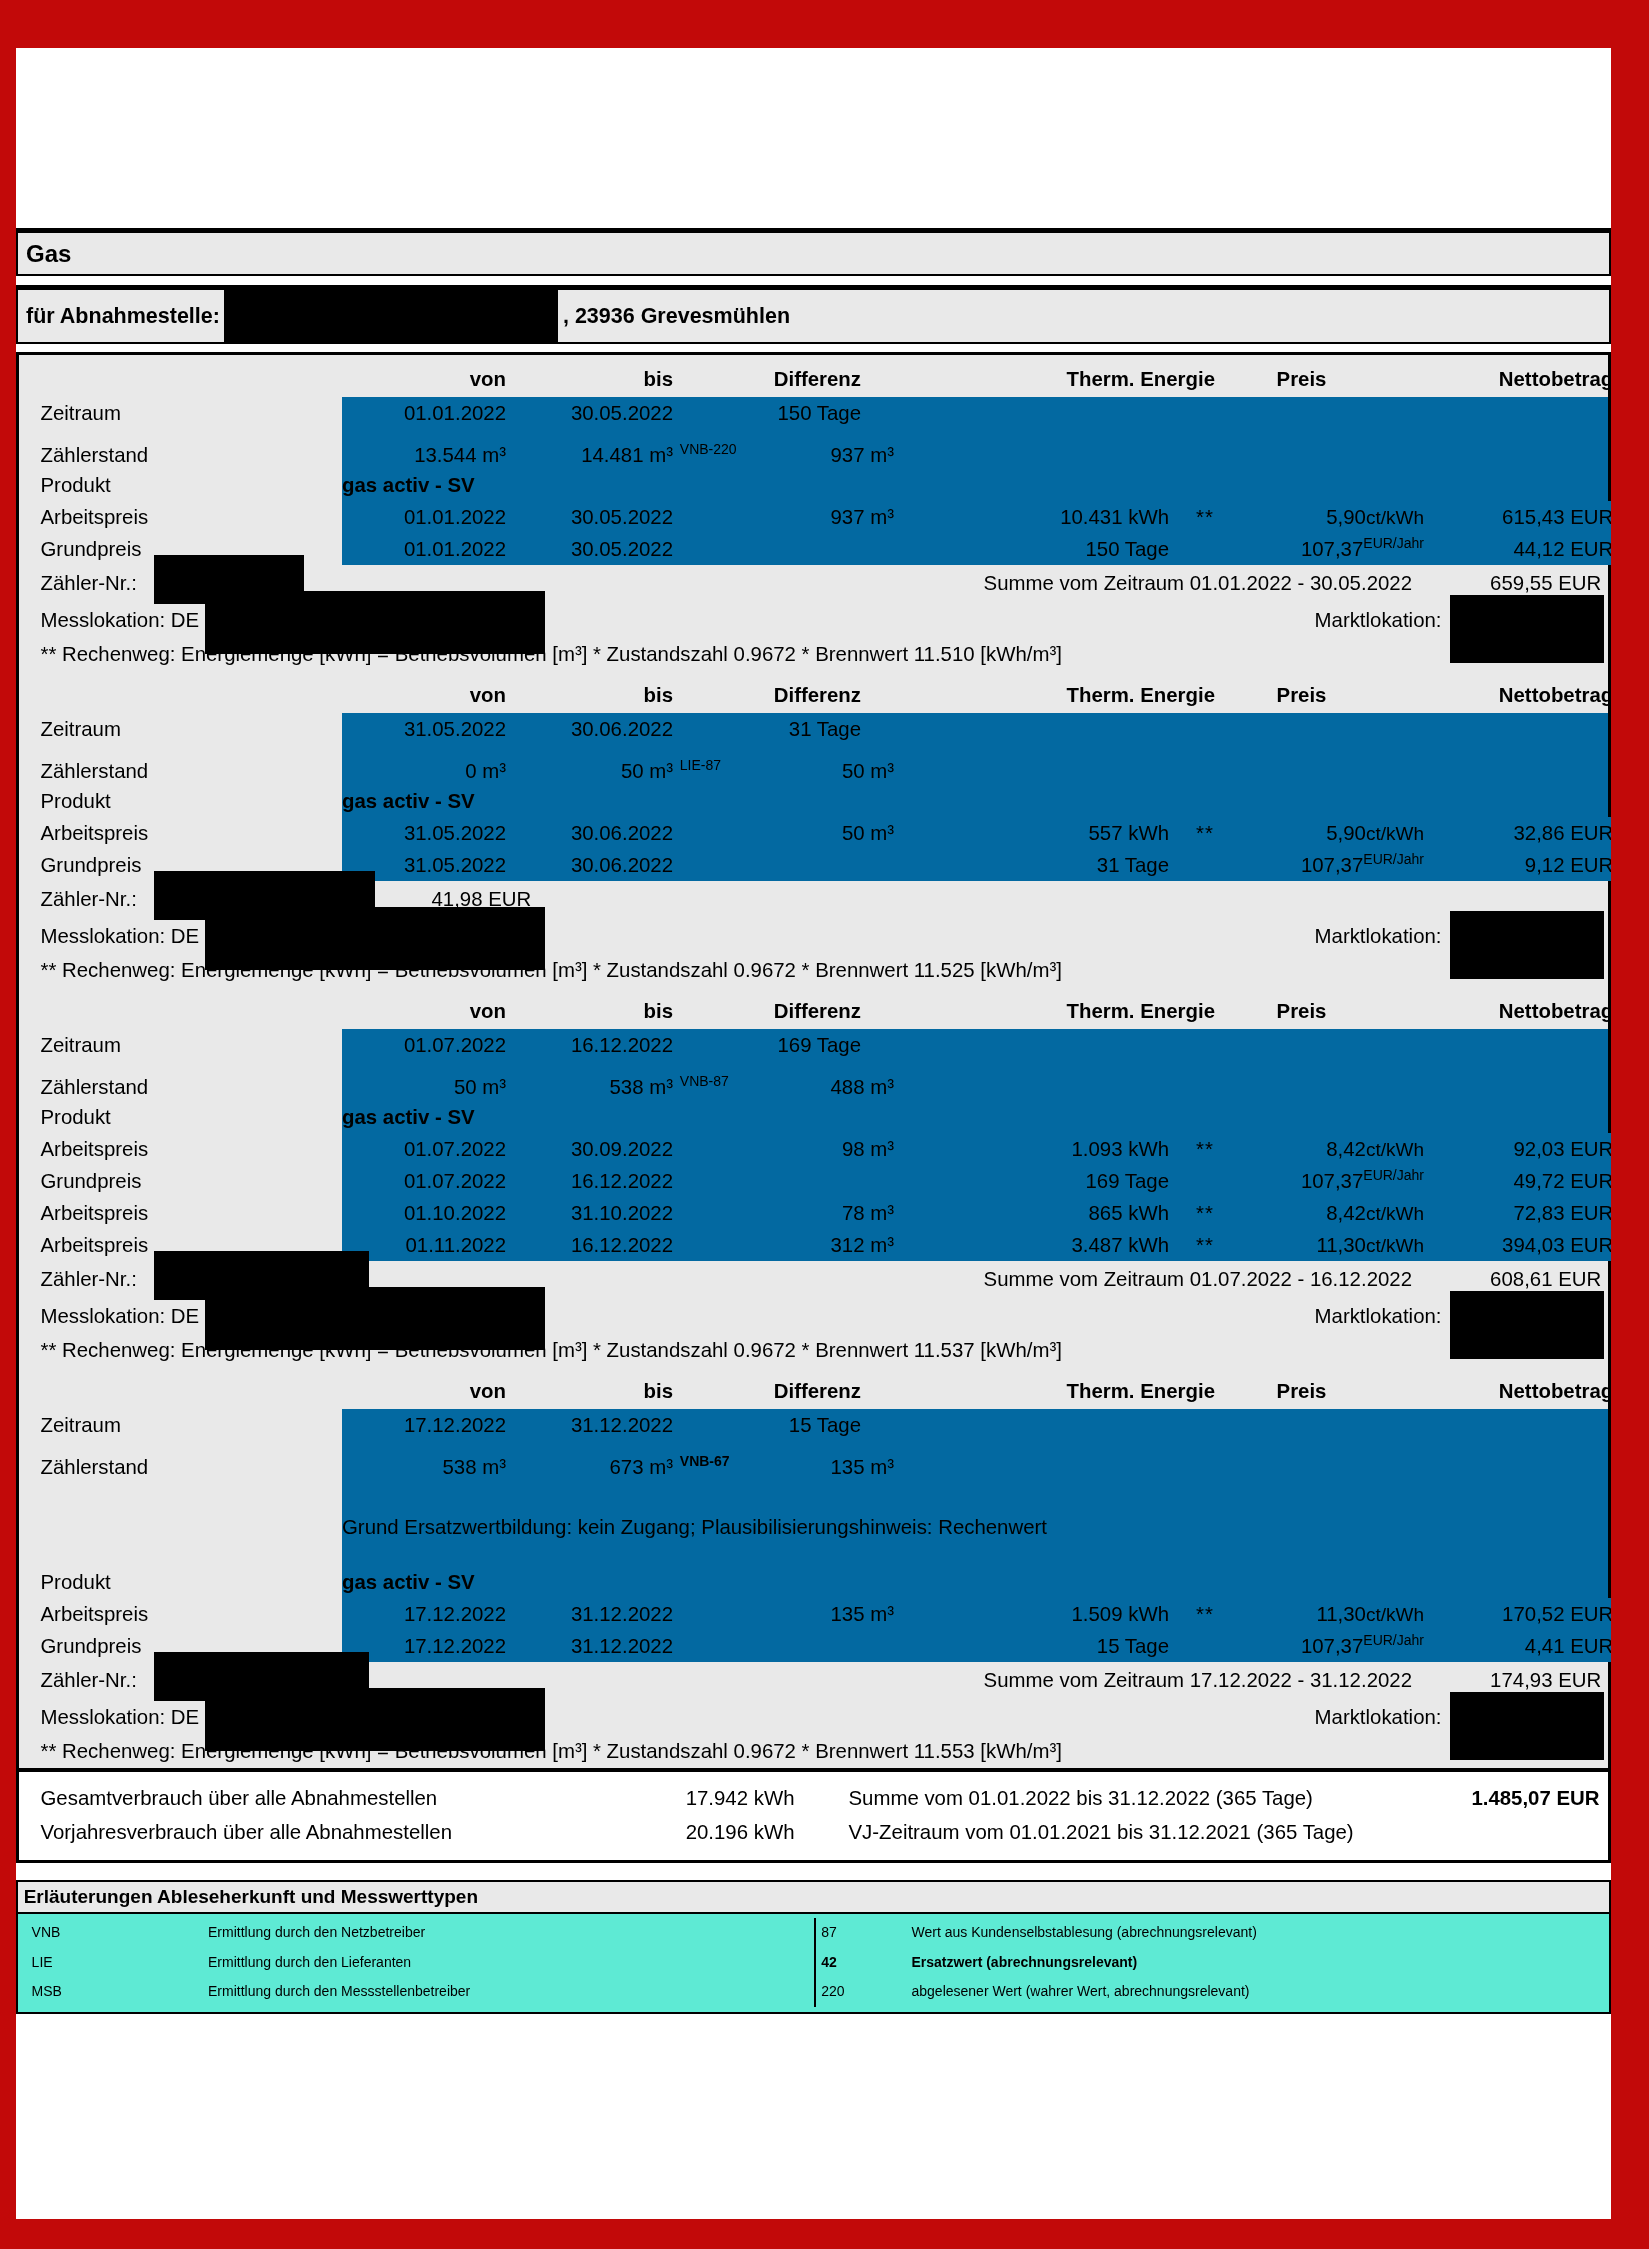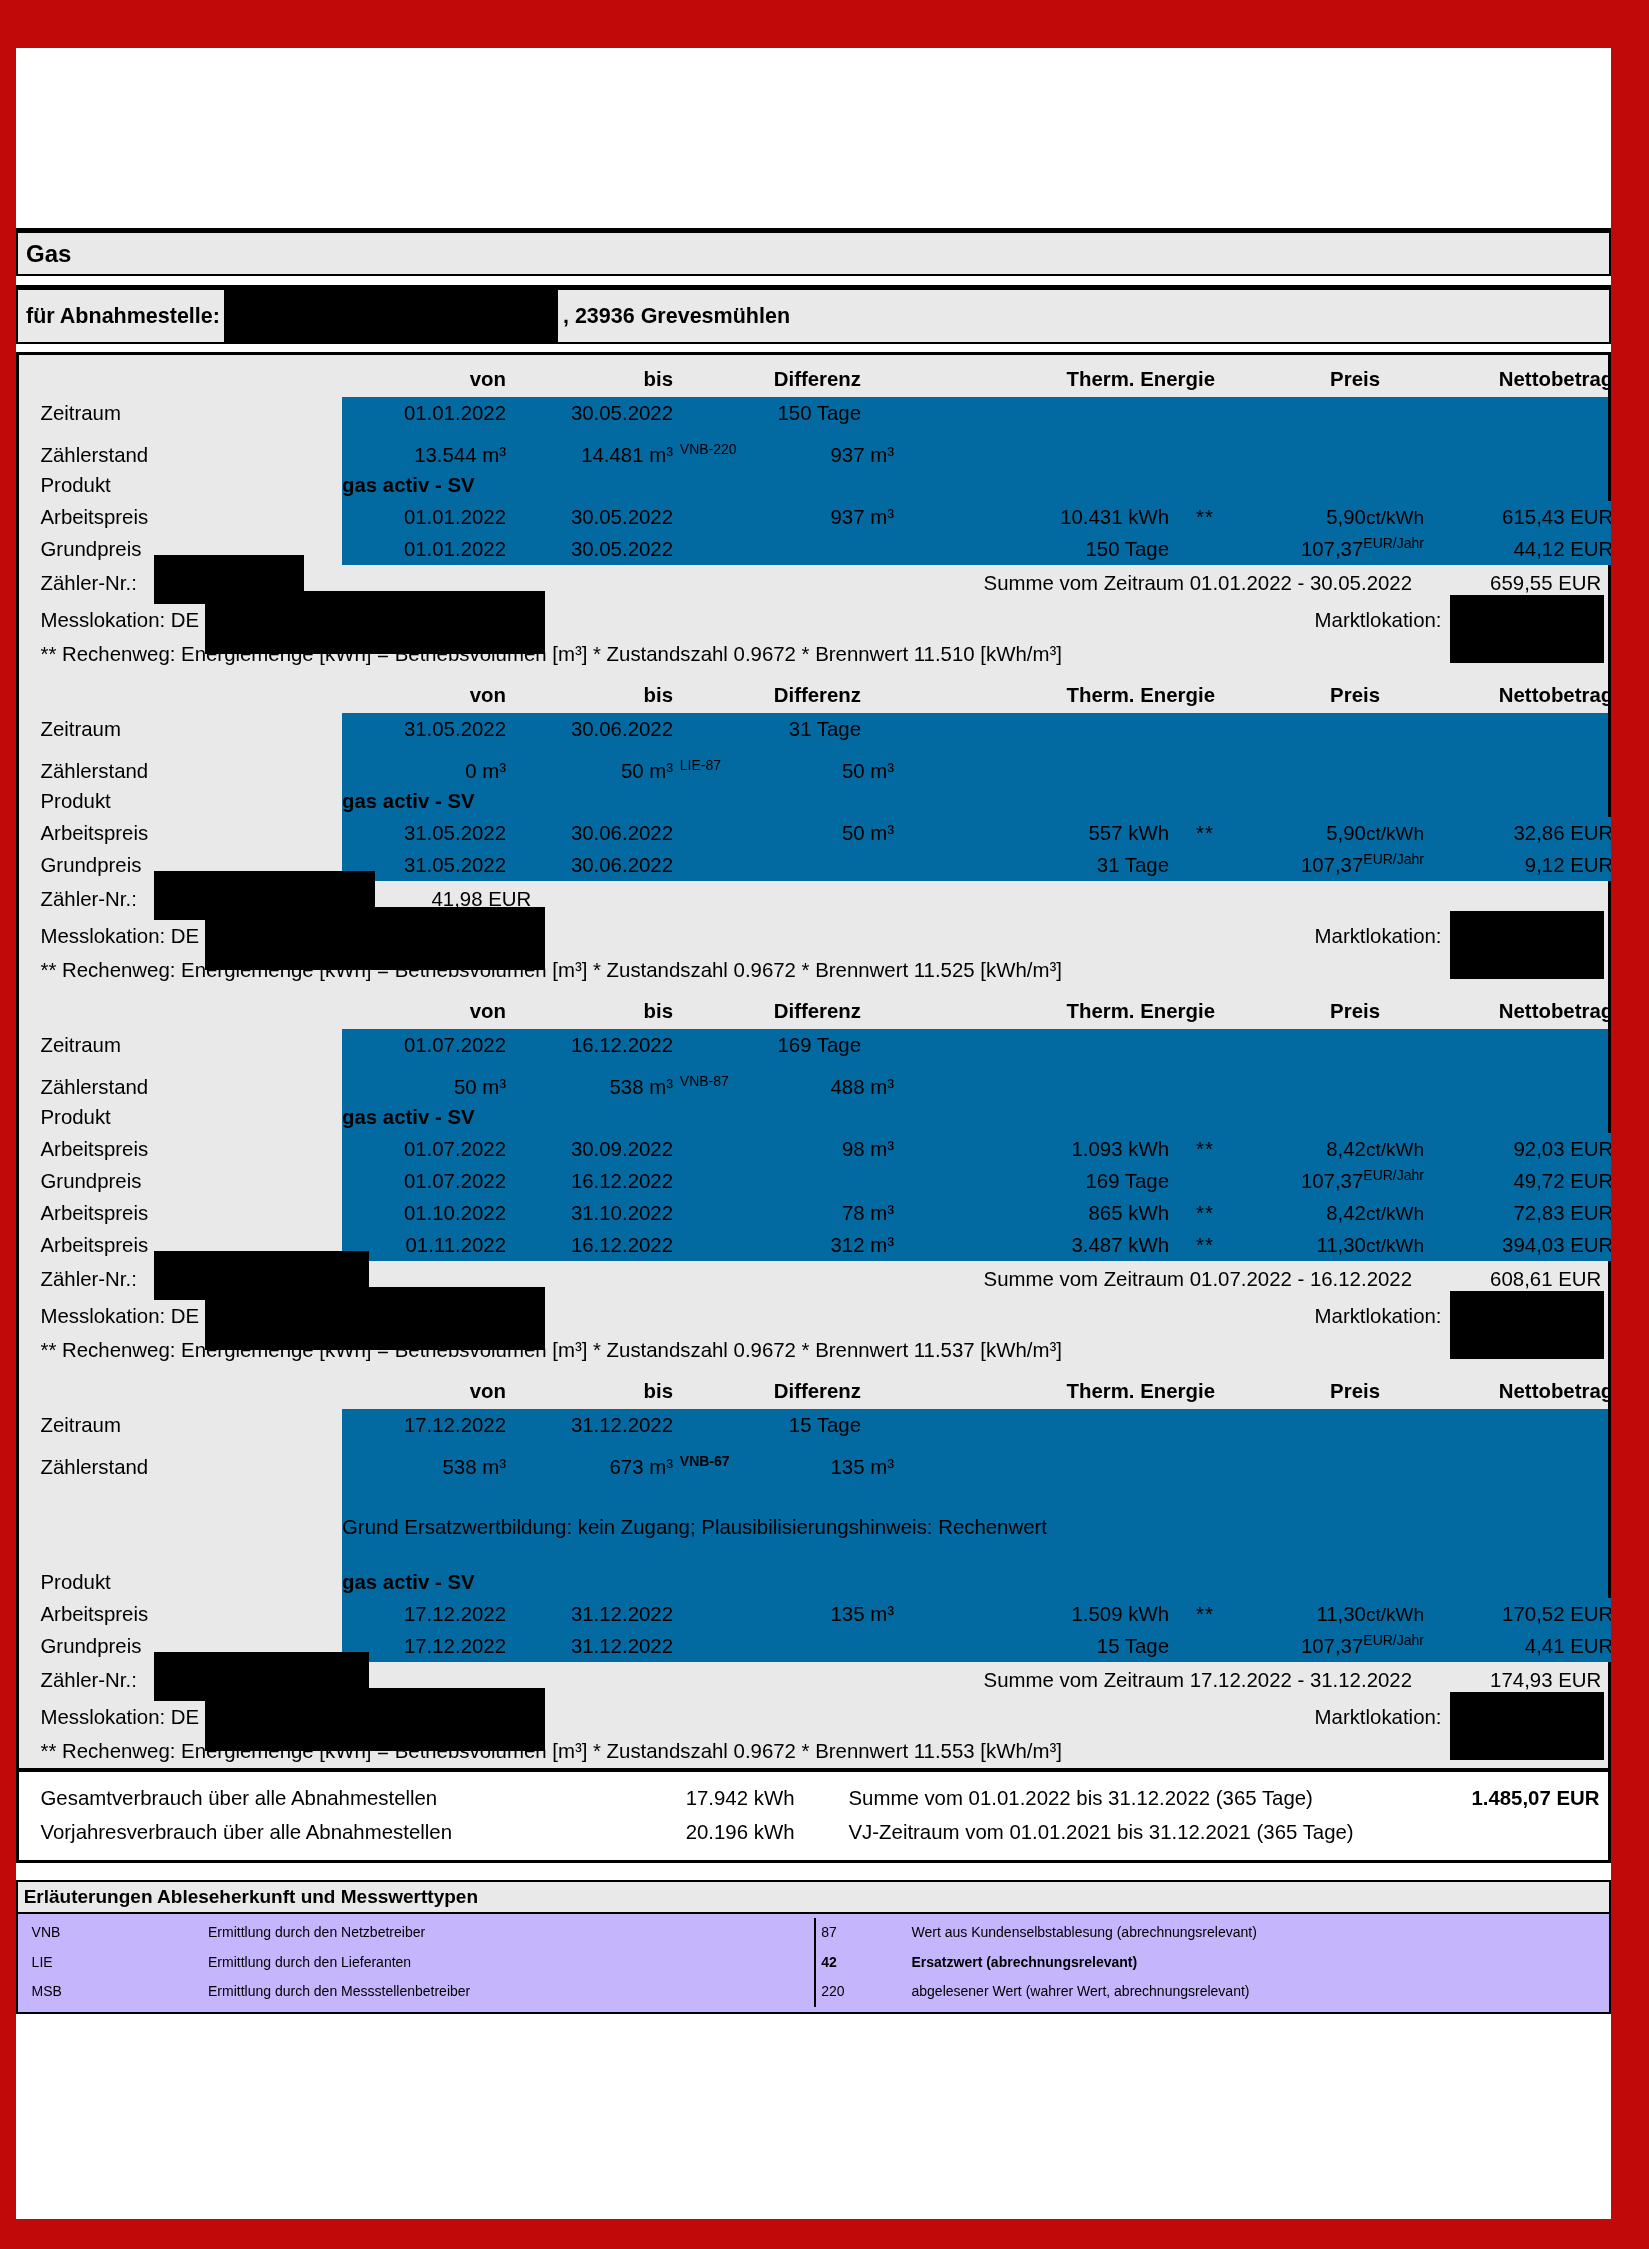--- a/index.html
+++ b/index.html
@@ -27,21 +27,21 @@
   .diff{width:221px;text-align:right;flex:none;}
   .tage{padding-right:33px;}
   .tagc{width:85px;flex:none;padding-left:6.8px;}
   .tag{font-size:14px;position:relative;top:-8px;}
   .tagb .tag{font-weight:bold;}
   .diffn{width:136px;text-align:right;flex:none;}
   .therm{width:275px;text-align:right;flex:none;}
   .thermwide{width:329px;text-align:right;flex:none;padding-right:8px;}
   .stars{width:54px;flex:none;padding-left:27px;letter-spacing:1.1px;}
   .preis{width:201px;text-align:right;flex:none;}
-  .hp{padding-right:44px;}
+  .hp{padding-right:44px;text-align:center;}
   .netto{width:196px;text-align:right;flex:none;padding-right:6.8px;}
   .fill{flex:1;}
   .unit{font-size:19px;}
   .unit.sup{font-size:14px;position:relative;top:-8px;}
 
   .hrow{height:42px;line-height:48px;}
   .h{font-weight:bold;}
   .tall{height:44px;line-height:52px;}
   .prow{height:28px;line-height:25px;}
   .produkt-val{font-weight:bold;}
@@ -63,21 +63,21 @@
 
   .rrow{height:31px;line-height:28px;padding-left:21.5px;}
 
   .totals{border-top:4.5px solid #000;background:#fff;padding:9px 0 11.3px 0;}
   .trow{display:flex;height:34px;line-height:34px;font-size:20.4px;padding:0 8.5px 0 21.5px;white-space:nowrap;}
   .t-label{width:590px;flex:none;}
   .t-kwh{width:164px;text-align:right;flex:none;}
   .t-period{flex:1;text-align:left;padding-left:54px;}
   .t-value{width:187px;text-align:right;flex:none;font-weight:bold;}
 
-  .legend{border-width:2.8px;background:#c4b5fd;}
+  .legend{border-width:2.8px;background:#5eead4;}
   .legend-head{background:#e9e9e9;border-bottom:2.3px solid #000;height:29.5px;line-height:29.5px;
                font-weight:bold;font-size:19px;padding-left:5.7px;}
   .legend-body{display:flex;padding:4.5px 0 5.7px 0;}
   .lcol{width:50%;box-sizing:border-box;}
   .lcol.rightcol{border-left:2.3px solid #000;}
   .lrow{display:flex;height:29.5px;line-height:29.5px;font-size:14px;}
   .labbr{width:190px;padding-left:13.6px;flex:none;box-sizing:border-box;}
   .lcode{width:96px;padding-left:5.7px;flex:none;box-sizing:border-box;}
   .ldesc{flex:1;}
   .lbold{font-weight:bold;}

